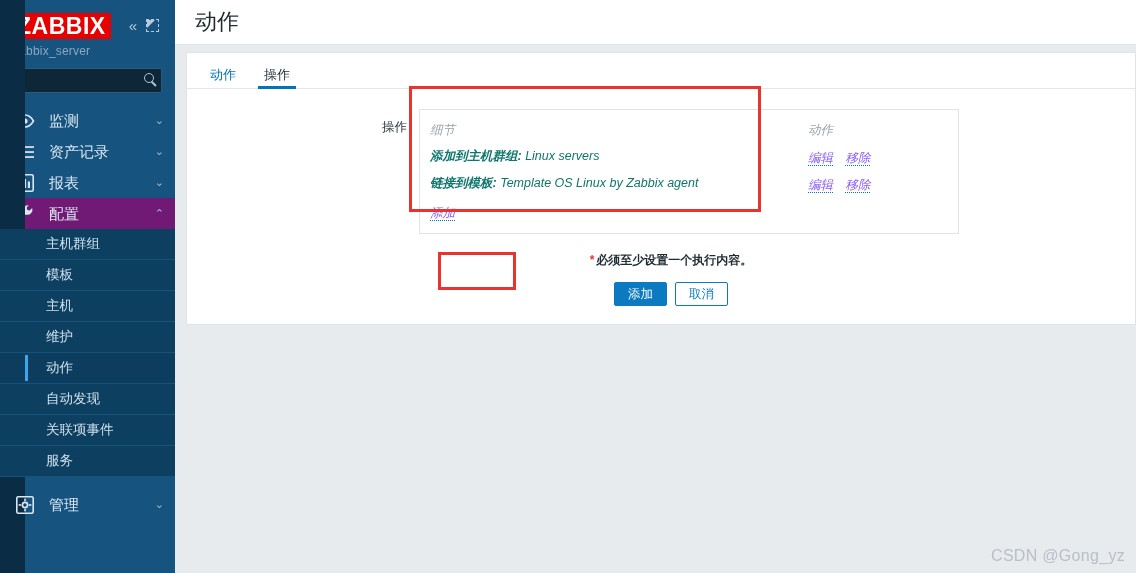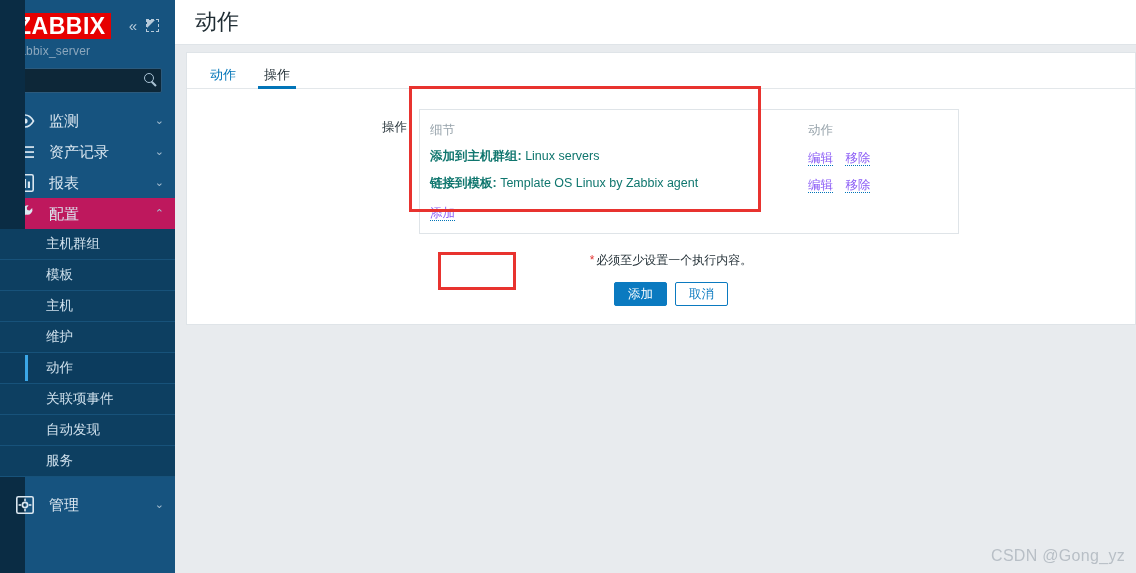--- a/index.html
+++ b/index.html
@@ -105,21 +105,21 @@
     width: 22px; height: 20px;
     margin-right: 13px;
     display: flex; align-items: center; justify-content: center;
     flex: 0 0 22px;
   }
   .nav-item .nav-label { flex: 1; line-height: 1; }
   .nav-item .chev {
     color: #a4bdd0; font-size: 11px; line-height: 1;
     margin-left: auto;
   }
-  .nav-item.active { background: #be185d; }
+  .nav-item.active { background: #701a75; }
   .nav-item.spaced { margin-top: 12px; }
 
   .submenu { background: #14b8a6; }
   .submenu-item {
     height: 31px;
     display: flex; align-items: center;
     padding-left: 46px;
     color: #cfe0ec;
     font-size: 13.5px;
     border-bottom: 1px solid #17527a;
@@ -204,20 +204,21 @@
     color: #1f2c33;
     line-height: 18px;
     padding-top: 9px;
   }
   .op-table {
     border: 1px solid #dfe4e8;
     width: 540px;
     display: flex;
     background: #fff;
     min-height: 117px;
+    font-style: italic;
   }
   .op-col-detail { flex: 1; padding: 8px 0 10px 10px; }
   .op-col-action { width: 150px; padding: 8px 0 10px 0; text-align: left; }
 
   .col-head {
     font-size: 12.5px; color: #97a3ab;
     line-height: 25px; height: 25px;
   }
   .op-row {
     font-size: 12.5px; color: #0f766e;
@@ -236,20 +237,21 @@
   }
   .op-actions-row .lnk { margin-right: 8px; }
   .add-link-row { line-height: 26px; height: 26px; padding-top: 2px; }
 
   .hint {
     text-align: center;
     font-size: 12px;
     color: #1f2c33;
     margin: 18px 0 0 0;
     padding-left: 20px;
+    font-weight: bold;
   }
   .hint .star { color: #e33734; margin-right: 2px; }
 
   .btn-row {
     display: flex; justify-content: center; gap: 8px;
     margin-top: 13px; padding-bottom: 18px;
     padding-left: 20px;
   }
   .btn {
     font-size: 12.5px;
@@ -380,24 +382,24 @@
           <div class="submenu-item">
             <span>主机</span>
           </div>
           <div class="submenu-item">
             <span>维护</span>
           </div>
           <div class="submenu-item active">
             <span>动作</span>
           </div>
           <div class="submenu-item">
+            <span>自动发现</span>
+          </div>
+          <div class="submenu-item">
             <span>关联项事件</span>
-          </div>
-          <div class="submenu-item">
-            <span>自动发现</span>
           </div>
           <div class="submenu-item">
             <span>服务</span>
           </div>
         </div>
 
         <div class="nav-item spaced">
           <span class="nav-icon">
             <svg width="18" height="18" viewBox="0 0 18 18">
               <rect x="0.8" y="0.8" width="16.4" height="16.4" rx="1.5" fill="none" stroke="#dbe7f0" stroke-width="1.6"></rect>

